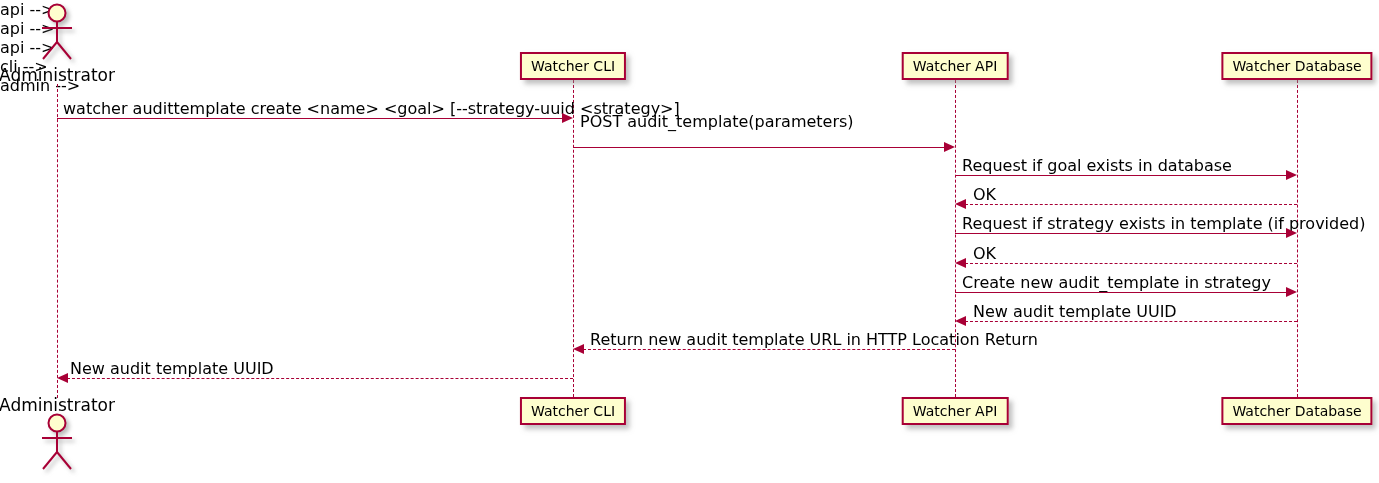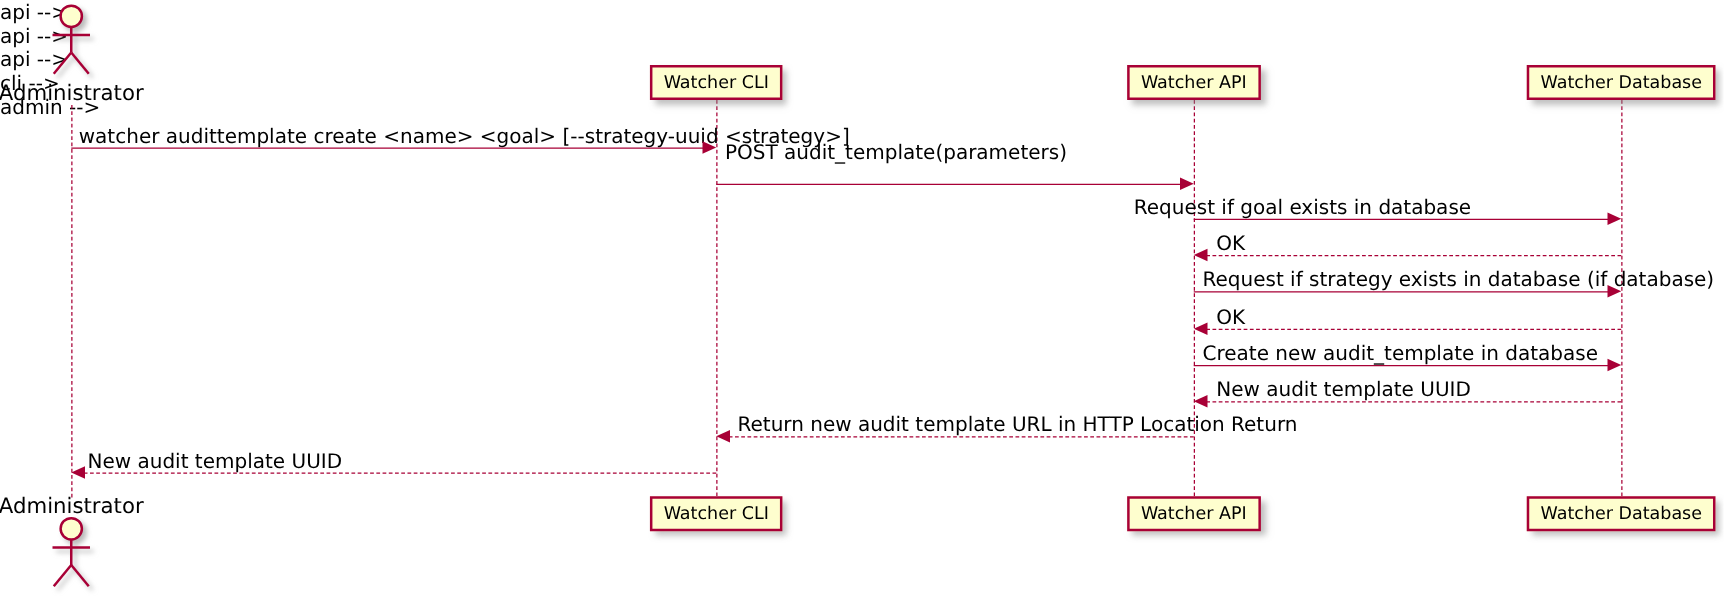--- a/index.html
+++ b/index.html
@@ -88,49 +88,49 @@
 
   
   <div>
     <div class="msg-label" style="left:580px;top:114px">POST audit_template(parameters)</div>
     <div class="arrow" style="left:573px;top:147px;width:372px"></div>
     <div class="head right" style="left:944px;top:142px"></div>
   </div>
 
   
   <div>
-    <div class="msg-label" style="left:907px;top:158px">Request if goal exists in database</div>
+    <div class="msg-label" style="left:962px;top:158px">Request if goal exists in database</div>
     <div class="arrow" style="left:955px;top:175px;width:332px"></div>
     <div class="head right" style="left:1286px;top:170px"></div>
   </div>
 
    api --&gt;
   <div>
     <div class="msg-label" style="left:973px;top:187px">OK</div>
     <div class="head left" style="left:955px;top:199px"></div>
     <div class="arrow dashed" style="left:965px;top:204px;width:332px"></div>
   </div>
 
   
   <div>
-    <div class="msg-label" style="left:962px;top:216px">Request if strategy exists in database (if database)</div>
+    <div class="msg-label" style="left:962px;top:216px">Request if strategy exists in template (if provided)</div>
     <div class="arrow" style="left:955px;top:233px;width:332px"></div>
     <div class="head right" style="left:1286px;top:228px"></div>
   </div>
 
    api --&gt;
   <div>
     <div class="msg-label" style="left:973px;top:246px">OK</div>
     <div class="head left" style="left:955px;top:258px"></div>
     <div class="arrow dashed" style="left:965px;top:263px;width:332px"></div>
   </div>
 
   
   <div>
-    <div class="msg-label" style="left:962px;top:275px">Create new audit_template in database</div>
+    <div class="msg-label" style="left:962px;top:275px">Create new audit_template in strategy</div>
     <div class="arrow" style="left:955px;top:292px;width:332px"></div>
     <div class="head right" style="left:1286px;top:287px"></div>
   </div>
 
    api --&gt;
   <div>
     <div class="msg-label" style="left:973px;top:304px">New audit template UUID</div>
     <div class="head left" style="left:955px;top:316px"></div>
     <div class="arrow dashed" style="left:965px;top:321px;width:332px"></div>
   </div>

